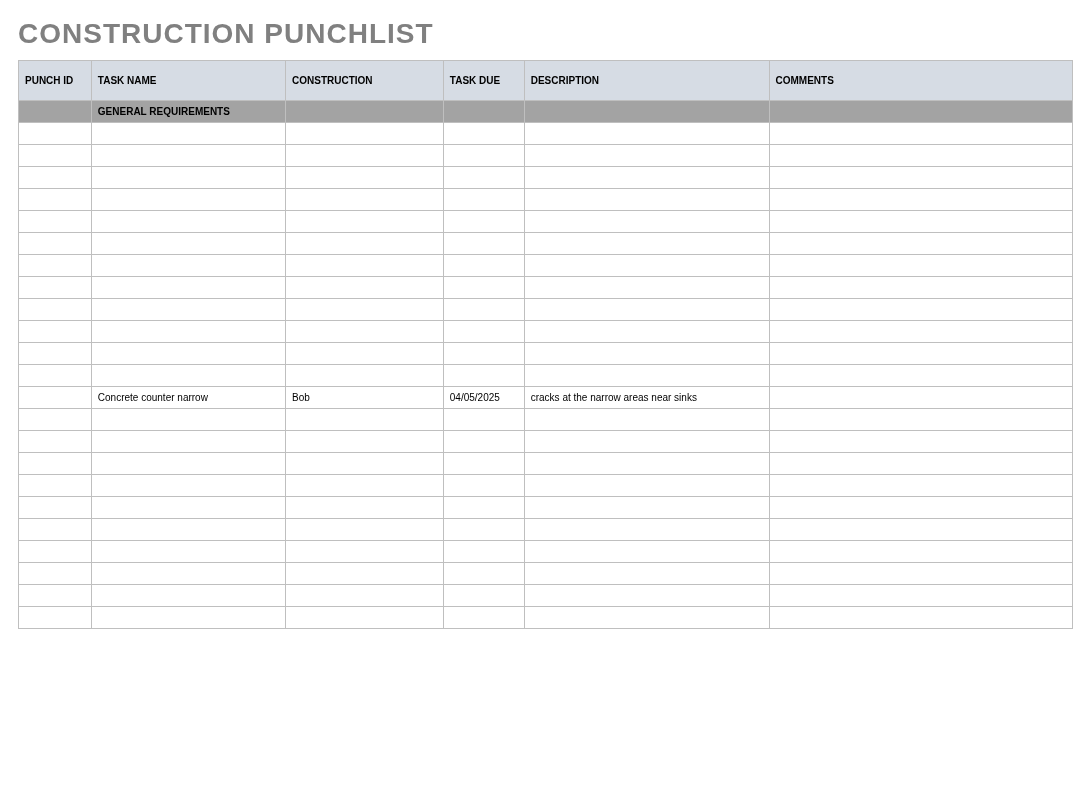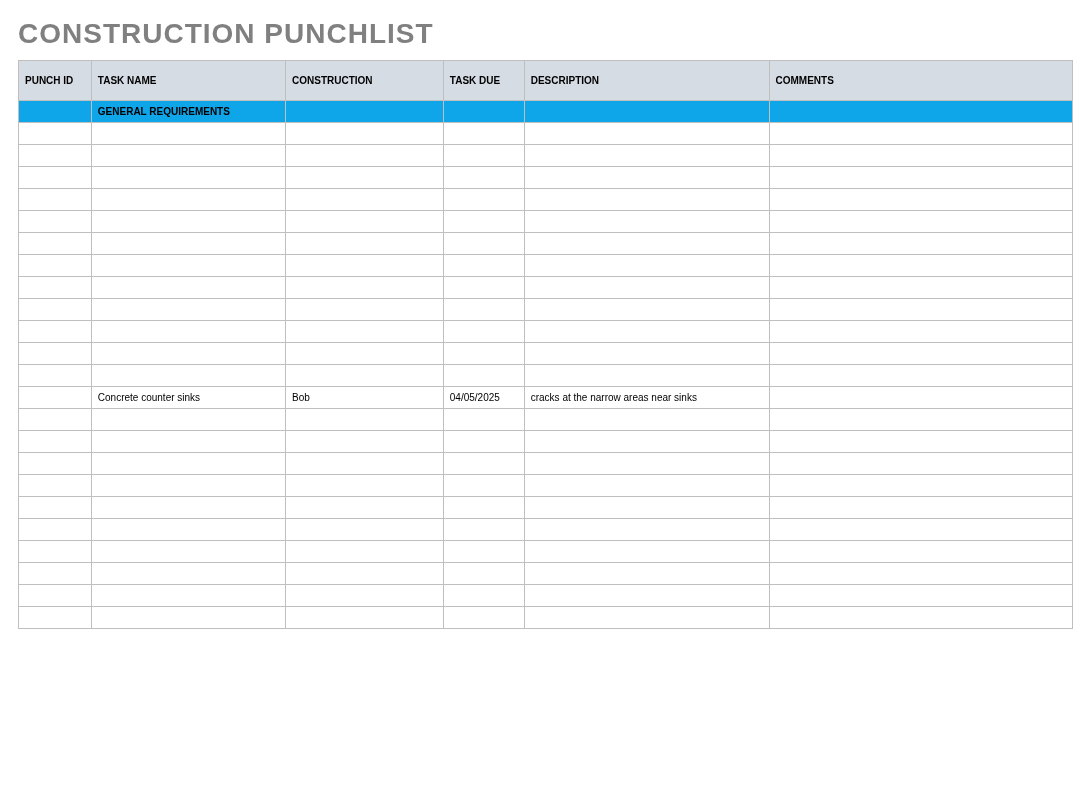--- a/index.html
+++ b/index.html
@@ -32,21 +32,21 @@
     vertical-align: middle;
     overflow: hidden;
     white-space: nowrap;
   }
   thead th {
     background: #d6dce4;
     font-weight: bold;
     height: 40px;
   }
   tr.section td {
-    background: #0ea5e9;
+    background: #a3a3a3;
     height: 22px;
   }
   tr.section td.section-label {
     font-weight: bold;
   }
   tr.data td {
     background: #fff;
   }
   
   col.c-id   { width: 72px; }
@@ -180,21 +180,21 @@
       <tr class="data">
         <td></td>
         <td></td>
         <td></td>
         <td></td>
         <td></td>
         <td></td>
       </tr>
       <tr class="data">
         <td></td>
-        <td>Concrete counter sinks</td>
+        <td>Concrete counter narrow</td>
         <td>Bob</td>
         <td>04/05/2025</td>
         <td>cracks at the narrow areas near sinks</td>
         <td></td>
       </tr>
       <tr class="data">
         <td></td>
         <td></td>
         <td></td>
         <td></td>

